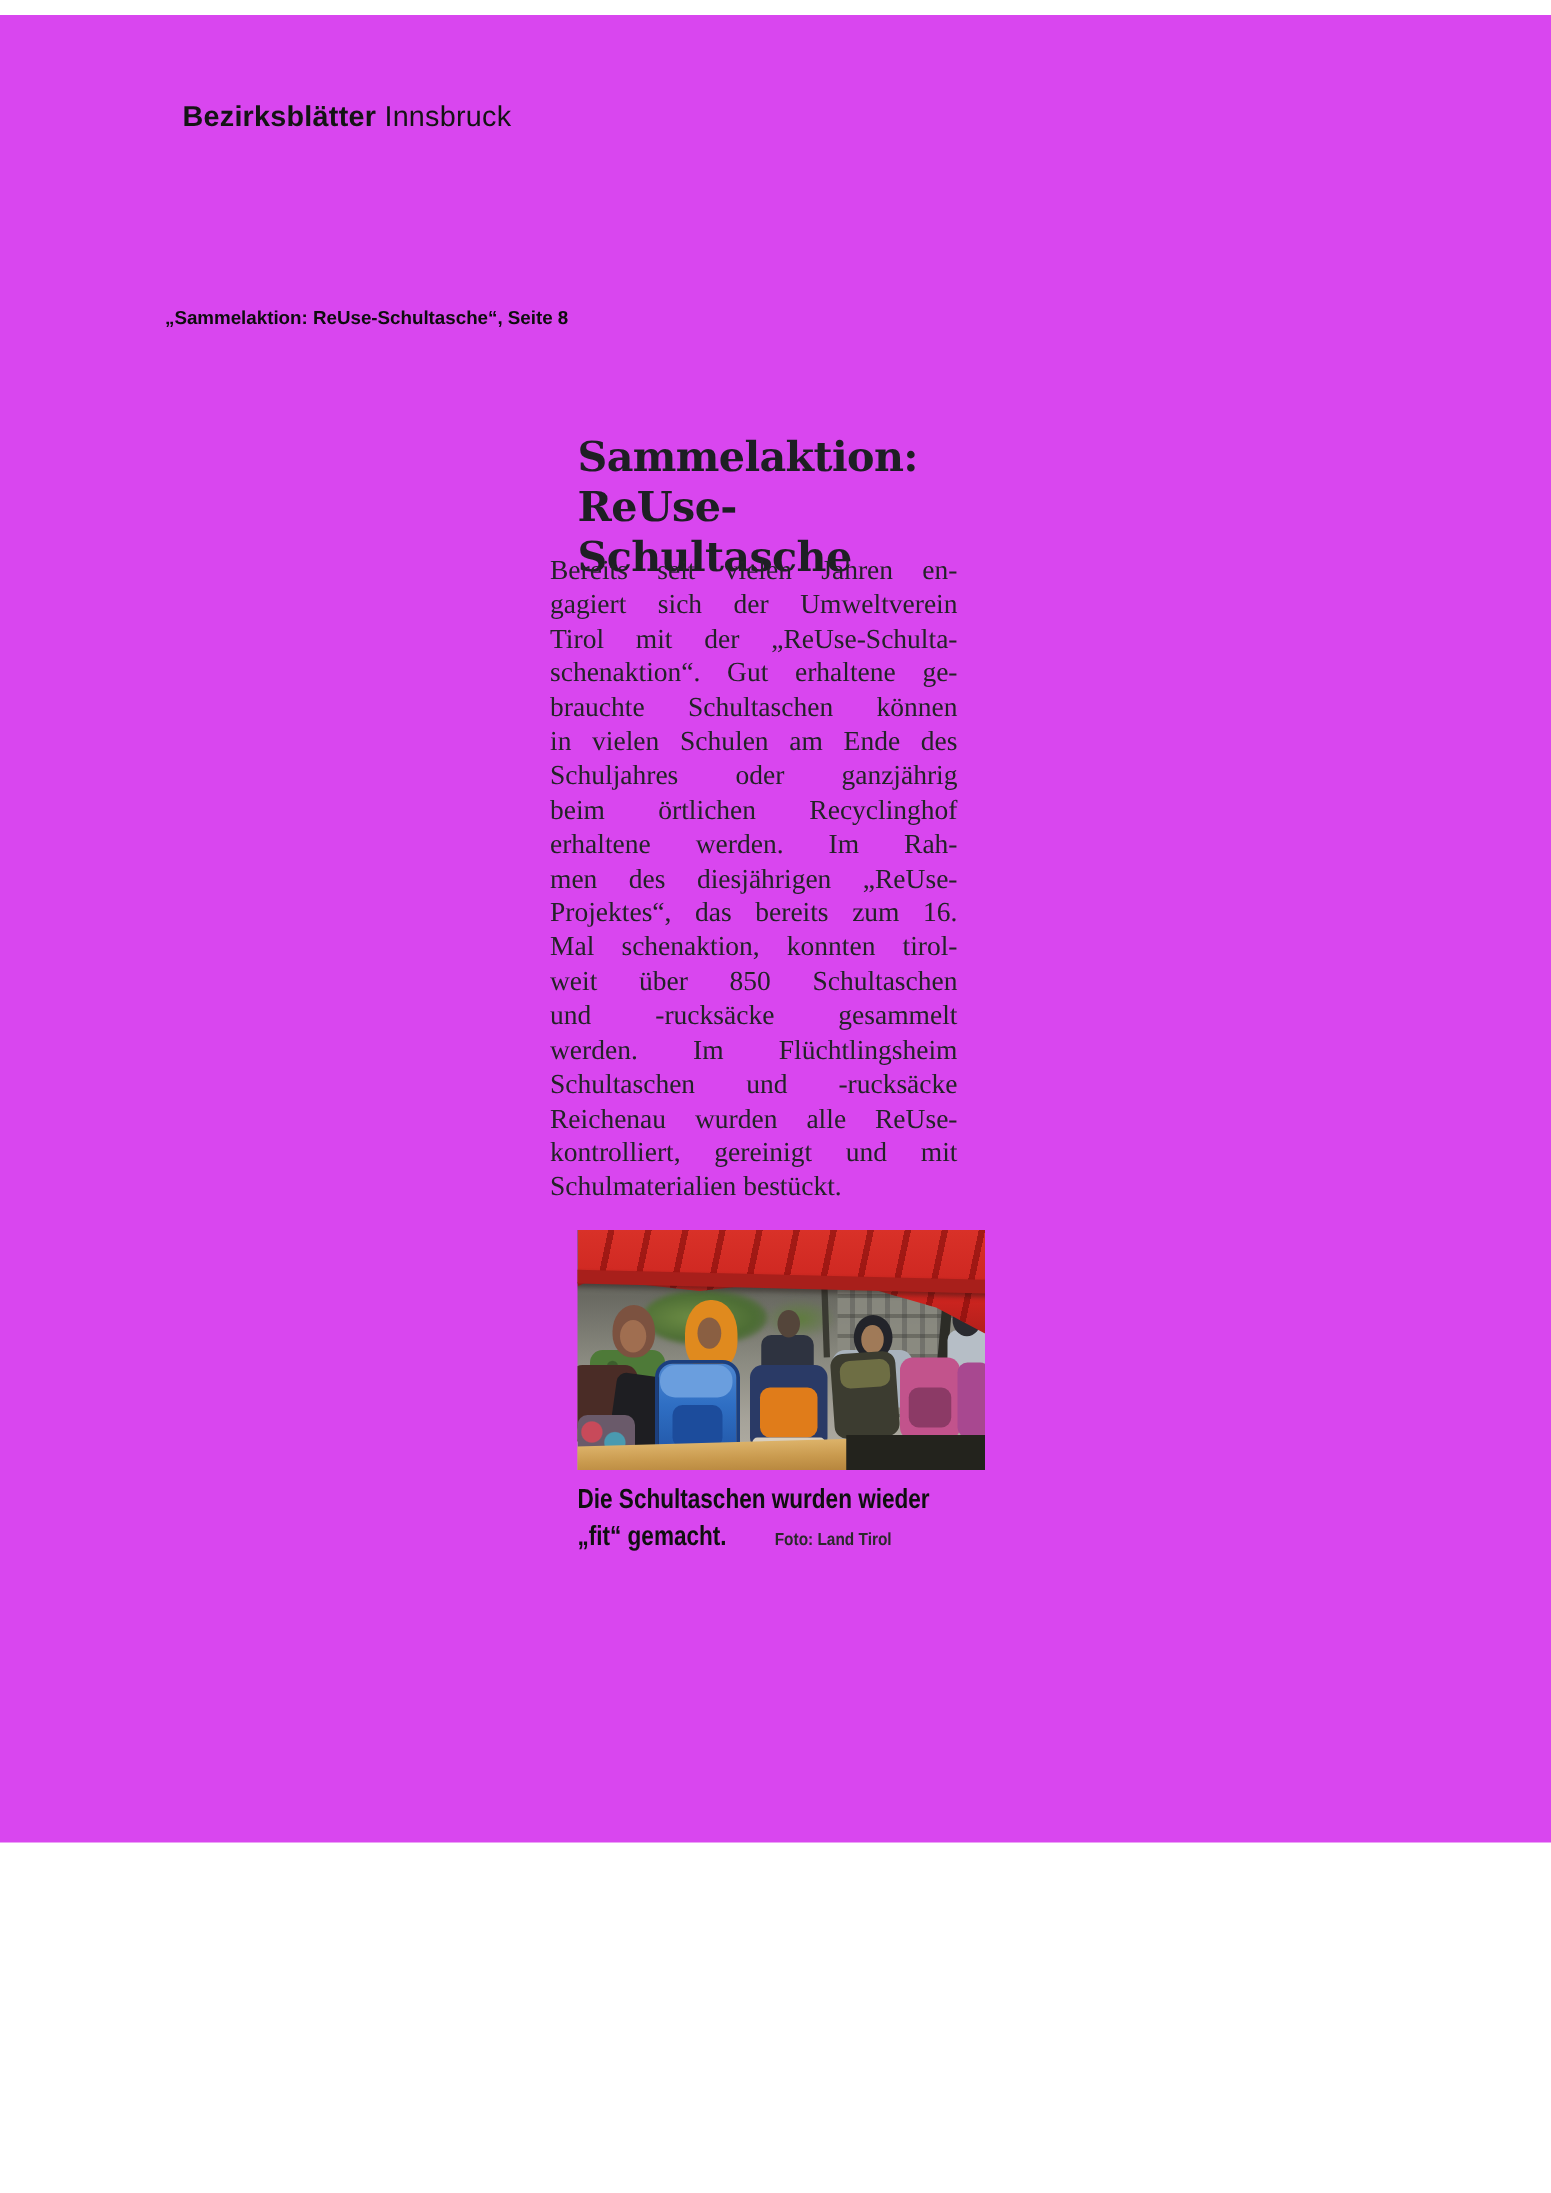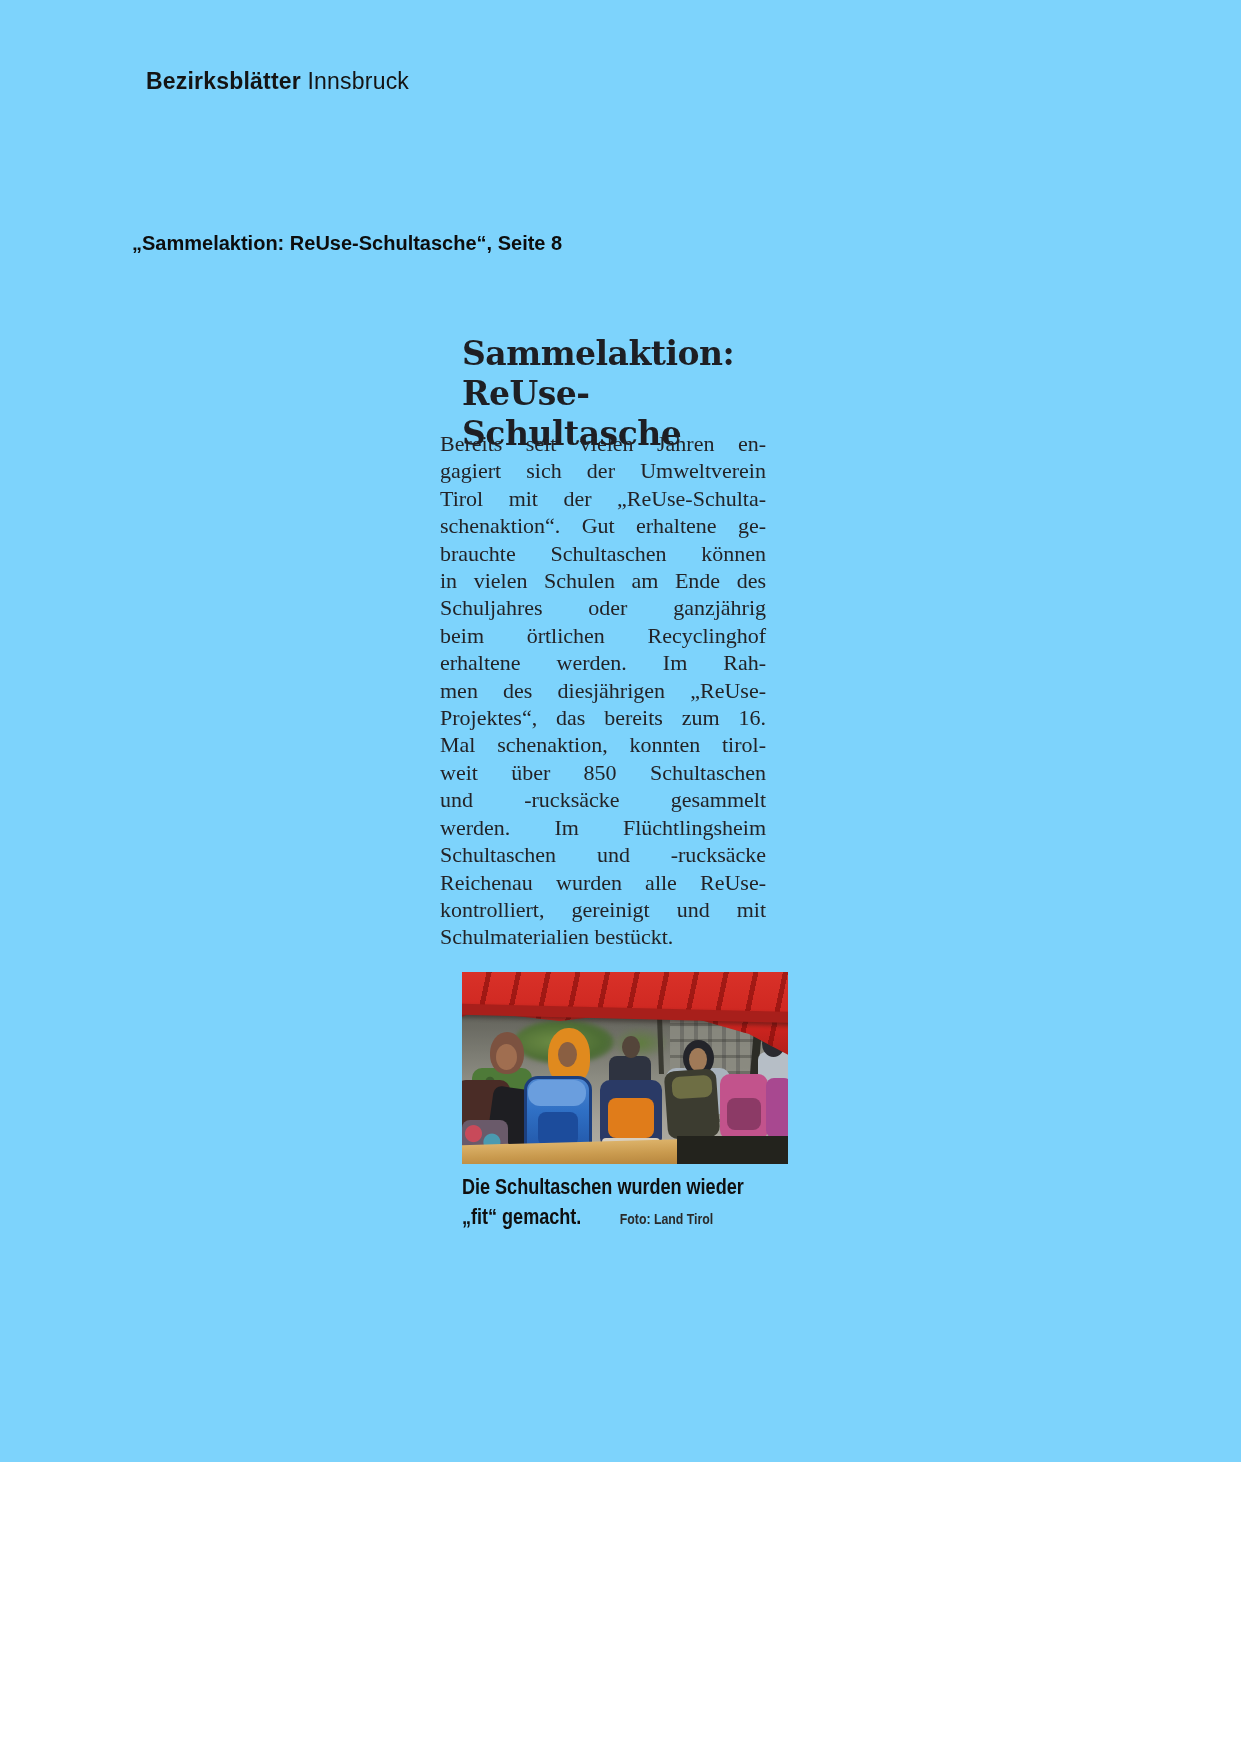--- a/index.html
+++ b/index.html
@@ -1,36 +1,36 @@
 <!DOCTYPE html>
 <html lang="de"><head>
 <meta charset="utf-8">
 <style>
   html, body { margin: 0; padding: 0; background: #ffffff; }
   .page {
     position: relative;
     width: 1241px;
     height: 1462px;
-    margin: 0 auto;
-    background: #7dd3fc;
+    margin: 12px auto;
+    background: #d946ef;
     overflow: hidden;
     font-family: "Liberation Sans", sans-serif;
     color: #111;
   }
 
   
   .header {
     position: absolute; left: 146px; top: 66px;
     font-size: 23px; line-height: 30px; color: #141414;
     letter-spacing: 0.2px;
   }
   .header .pub { font-weight: bold; }
   .doc-title {
     position: absolute; left: 132px; top: 228px; margin: 0;
-    font-size: 20px; line-height: 30px; font-weight: bold; color: #0d0d0d;
+    font-size: 15px; line-height: 30px; font-weight: bold; color: #0d0d0d;
   }
   .footer {
     position: absolute; left: 0; top: 1646px; width: 100%;
     font-size: 23px; line-height: 30px; color: #1a1a1a;
   }
   .footer b { font-weight: bold; }
 
   
   .headline {
     position: absolute; left: 462px; top: 334px; width: 330px; margin: 0;

